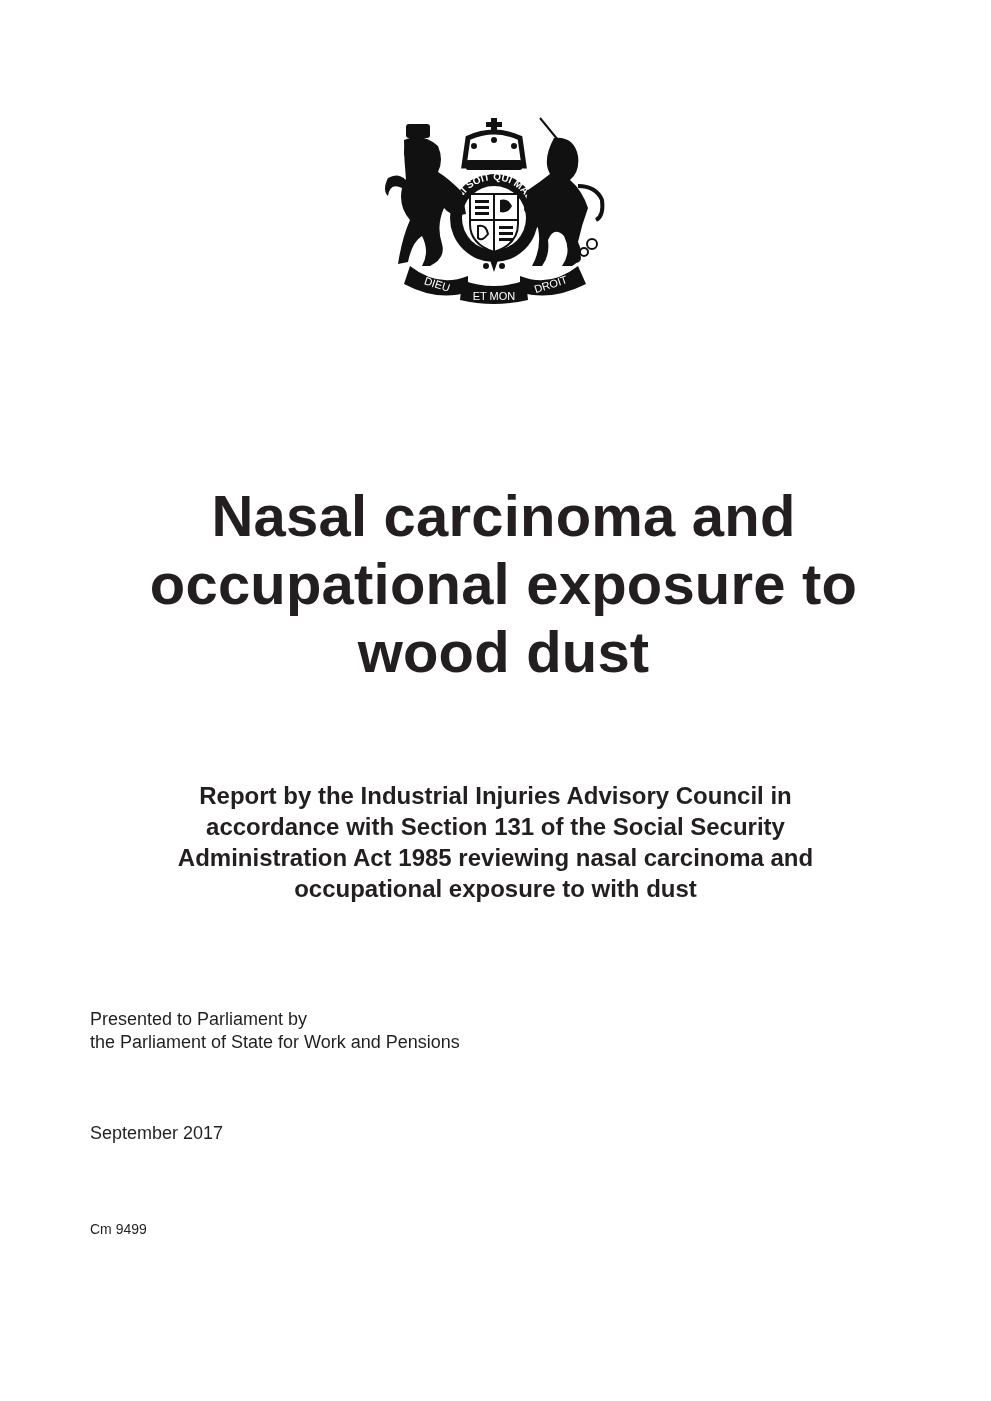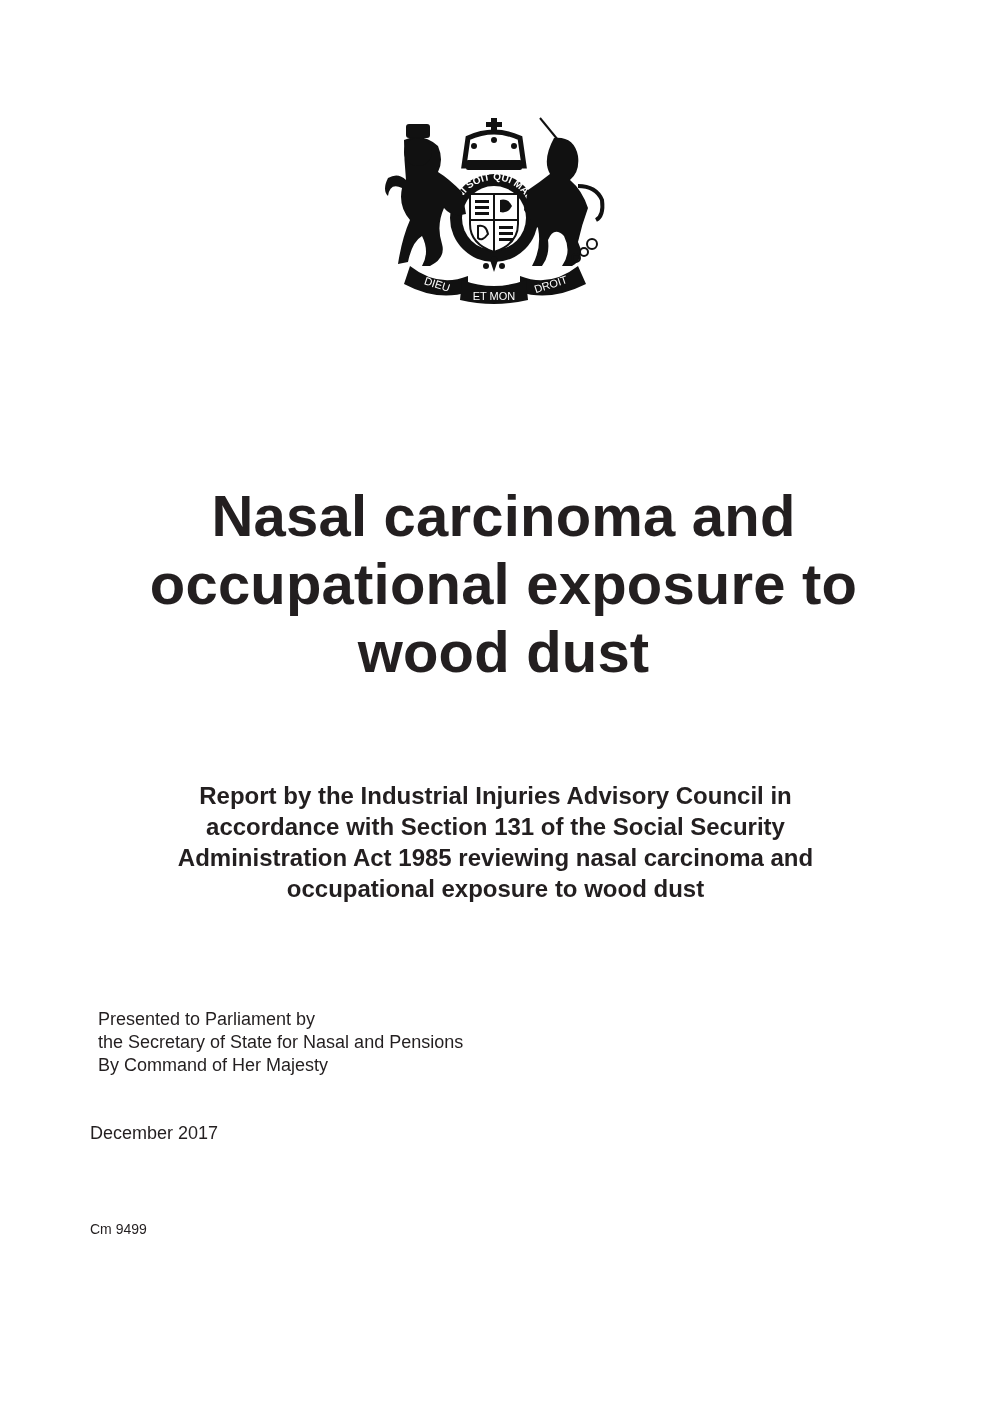--- a/index.html
+++ b/index.html
@@ -45,21 +45,21 @@
       line-height: 31px;
     }
     .subtitle span { display: block; }
     .presented {
       position: absolute;
       left: 90px;
       top: 1008px;
       font-size: 18px;
       line-height: 23px;
     }
-    .presented span { display: block; margin-left: 8px; }
+    .presented span { display: block; }
     .date {
       position: absolute;
       left: 90px;
       top: 1122px;
       font-size: 18px;
       line-height: 23px;
     }
     .cm {
       position: absolute;
       left: 90px;
@@ -141,24 +141,23 @@
 <h1 class="title" style="margin:8px;">
   <span>Nasal carcinoma and</span>
   <span>occupational exposure to</span>
   <span>wood dust</span>
 </h1>
 
 <div class="subtitle">
   <span>Report by the Industrial Injuries Advisory Council in</span>
   <span>accordance with Section 131 of the Social Security</span>
   <span>Administration Act 1985 reviewing nasal carcinoma and</span>
-  <span>occupational exposure to wood dust</span>
+  <span>occupational exposure to with dust</span>
 </div>
 
 <div class="presented">
   <span>Presented to Parliament by</span>
-  <span>the Secretary of State for Nasal and Pensions</span>
-  <span>By Command of Her Majesty</span>
+  <span>the Parliament of State for Work and Pensions</span>
 </div>
 
-<div class="date">December 2017</div>
+<div class="date">September 2017</div>
 
 <div class="cm">Cm 9499</div>
 
 </body></html>

